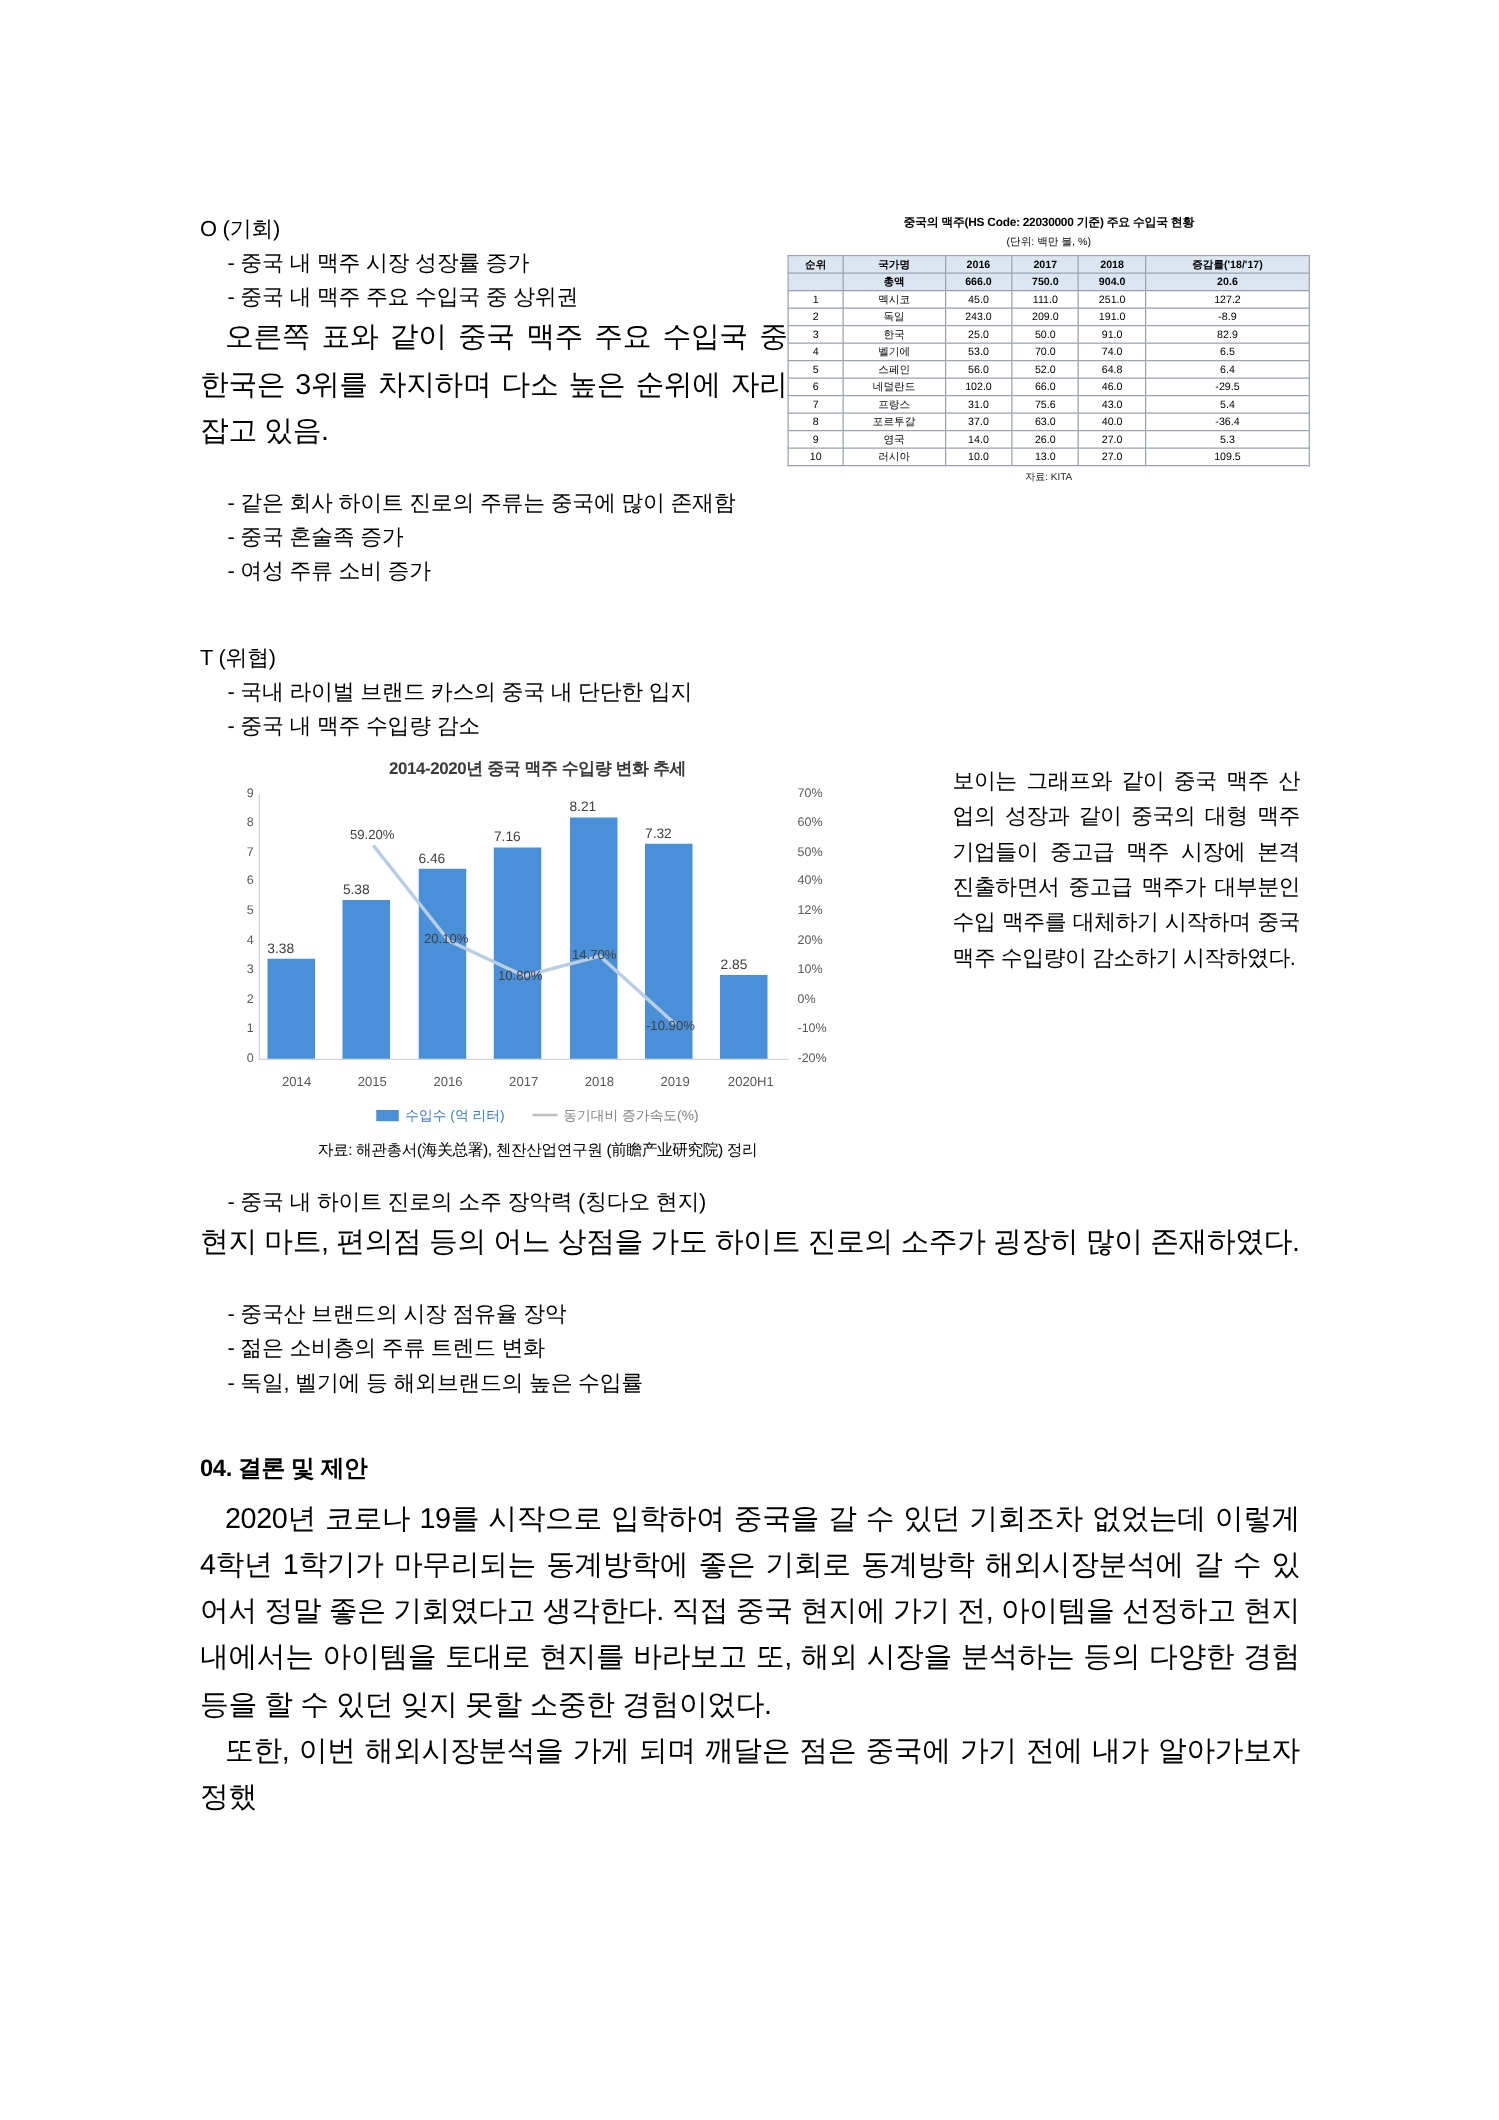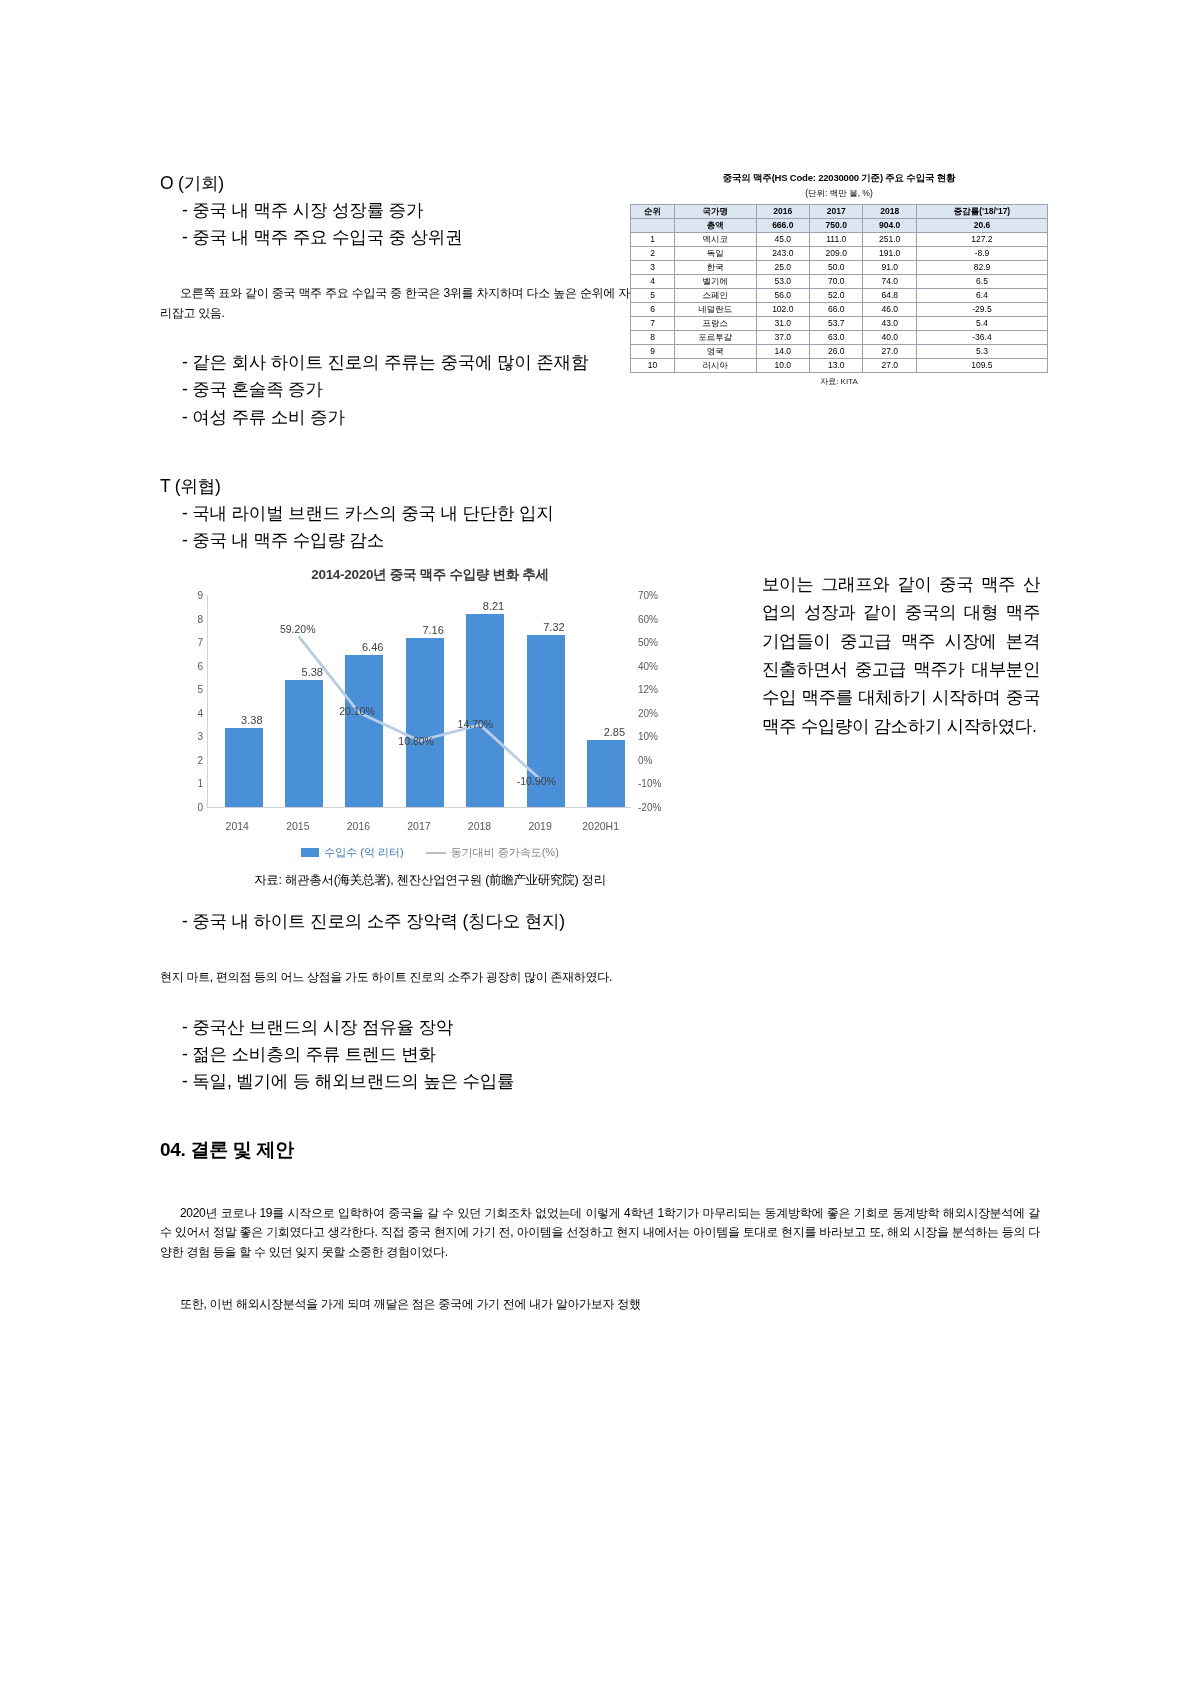--- a/index.html
+++ b/index.html
@@ -23,25 +23,24 @@
     position: absolute;
     left: 160px;
     top: 170px;
     width: 880px;
   }
 
   
   .line { font-size: 17.5px; line-height: 1.55; letter-spacing: -0.2px; }
   .indent-hang { padding-left: 22px; }
   .para {
-    font-size: 12px;
+    font-size: 23px;
     line-height: 1.62;
     text-align: justify;
     letter-spacing: -0.3px;
-    margin-top: 33px;
   }
   .para-ind { text-indent: 20px; }
   .spacer-s { height: 12px; }
   .spacer-m { height: 26px; }
   .spacer-l { height: 42px; }
 
   
   .o-block { position: relative; }
   .table-float {
     position: absolute;
@@ -146,21 +145,21 @@
     align-items: flex-end;
     justify-content: space-around;
   }
   .bar-wrap {
     position: relative;
     width: 11.5%;
     height: 100%;
     display: flex;
     flex-direction: column;
     justify-content: flex-end;
-    align-items: flex-end;
+    align-items: flex-start;
   }
   .bar {
     width: 78%;
     background: #4a90d9;
   }
   .bar-lbl {
     position: absolute;
     bottom: 100%;
     font-size: 11px;
     color: #404040;
@@ -318,21 +317,21 @@
               <td>네덜란드</td>
               <td>102.0</td>
               <td>66.0</td>
               <td>46.0</td>
               <td>-29.5</td>
             </tr>
             <tr>
               <td>7</td>
               <td>프랑스</td>
               <td>31.0</td>
-              <td>53.7</td>
+              <td>75.6</td>
               <td>43.0</td>
               <td>5.4</td>
             </tr>
             <tr>
               <td>8</td>
               <td>포르투갈</td>
               <td>37.0</td>
               <td>63.0</td>
               <td>40.0</td>
               <td>-36.4</td>

